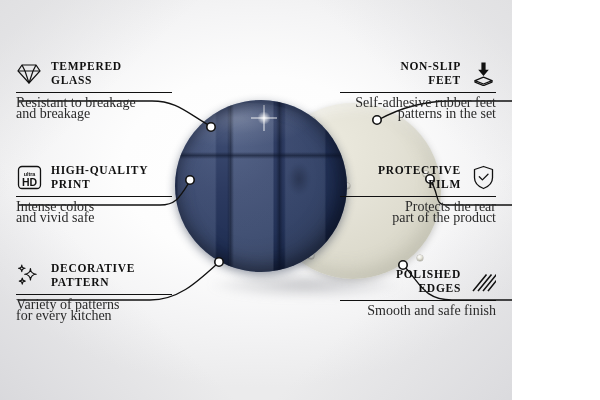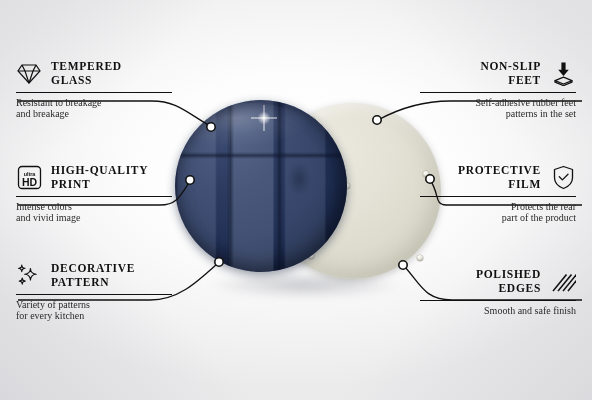--- a/index.html
+++ b/index.html
@@ -2,21 +2,21 @@
 <html><head>
 <meta charset="utf-8">
 <style>
   html,body{margin:0;padding:0;}
   body{
     width:600px;height:400px;overflow:hidden;
     font-family:"Liberation Serif",serif;
     background:#ffffff;
   }
   #stage{
-    position:relative;width:592px;height:400px;overflow:hidden;
+    position:relative;width:512px;height:400px;overflow:hidden;
     background:
       radial-gradient(ellipse 62% 55% at 50% 42%, #ffffff 0%, #fdfdfd 42%, #f4f4f5 72%, #ebebec 100%);
   }
   
   #stage:before{
     content:"";position:absolute;inset:0;pointer-events:none;
     background:
       linear-gradient(135deg, rgba(215,215,218,.55) 0%, rgba(215,215,218,0) 22%),
       linear-gradient(225deg, rgba(215,215,218,.50) 0%, rgba(215,215,218,0) 22%),
       linear-gradient(45deg, rgba(205,205,210,.60) 0%, rgba(205,205,210,0) 26%),
@@ -102,21 +102,21 @@
   .feat-head{display:flex;align-items:center;gap:9px;}
   .feat.right .feat-head{flex-direction:row-reverse;}
   .feat-icon{width:26px;height:26px;flex:0 0 26px;display:flex;align-items:center;justify-content:center;}
   .feat-title{
     font-size:11.5px;line-height:13.5px;font-weight:700;
     letter-spacing:.7px;color:#101010;text-transform:uppercase;
     font-family:"Liberation Serif",serif;
   }
   .feat-rule{height:1px;background:#111;margin-top:5px;margin-bottom:5px;}
   .feat-desc{
-    font-size:10px;line-height:10.6px;color:#2a2a2a;
+    font-size:14px;line-height:10.6px;color:#2a2a2a;
     font-family:"Liberation Serif",serif;
   }
   .feat-desc span{display:block;}
   .i-svg{display:block;}
 </style>
 </head>
 <body>
 
 <div id="stage">
 
@@ -192,21 +192,21 @@
         </svg>
       </span>
       <span class="feat-title">
         <span>HIGH-QUALITY</span><br>
         <span>PRINT</span>
       </span>
     </div>
     <div class="feat-rule"></div>
     <div class="feat-desc">
       <span>Intense colors</span>
-      <span>and vivid image</span>
+      <span>and vivid safe</span>
     </div>
   </div>
 
   <div class="feat left" style="top:262px;">
     <div class="feat-head">
       <span class="feat-icon">
         <svg class="i-svg" width="27" height="25" viewBox="0 0 27 25" fill="none" stroke="#111" stroke-width="1.2" stroke-linejoin="round">
           <path d="M15 5.2c0 3.4 2.6 6 6 6-3.4 0-6 2.6-6 6 0-3.4-2.6-6-6-6 3.4 0 6-2.6 6-6z"></path>
           <path d="M6 1.6c0 1.9 1.5 3.4 3.4 3.4C7.5 5 6 6.5 6 8.4 6 6.5 4.5 5 2.6 5 4.5 5 6 3.5 6 1.6z"></path>
           <path d="M6.5 15.2c0 1.7 1.4 3.1 3.1 3.1-1.7 0-3.1 1.4-3.1 3.1 0-1.7-1.4-3.1-3.1-3.1 1.7 0 3.1-1.4 3.1-3.1z"></path>

